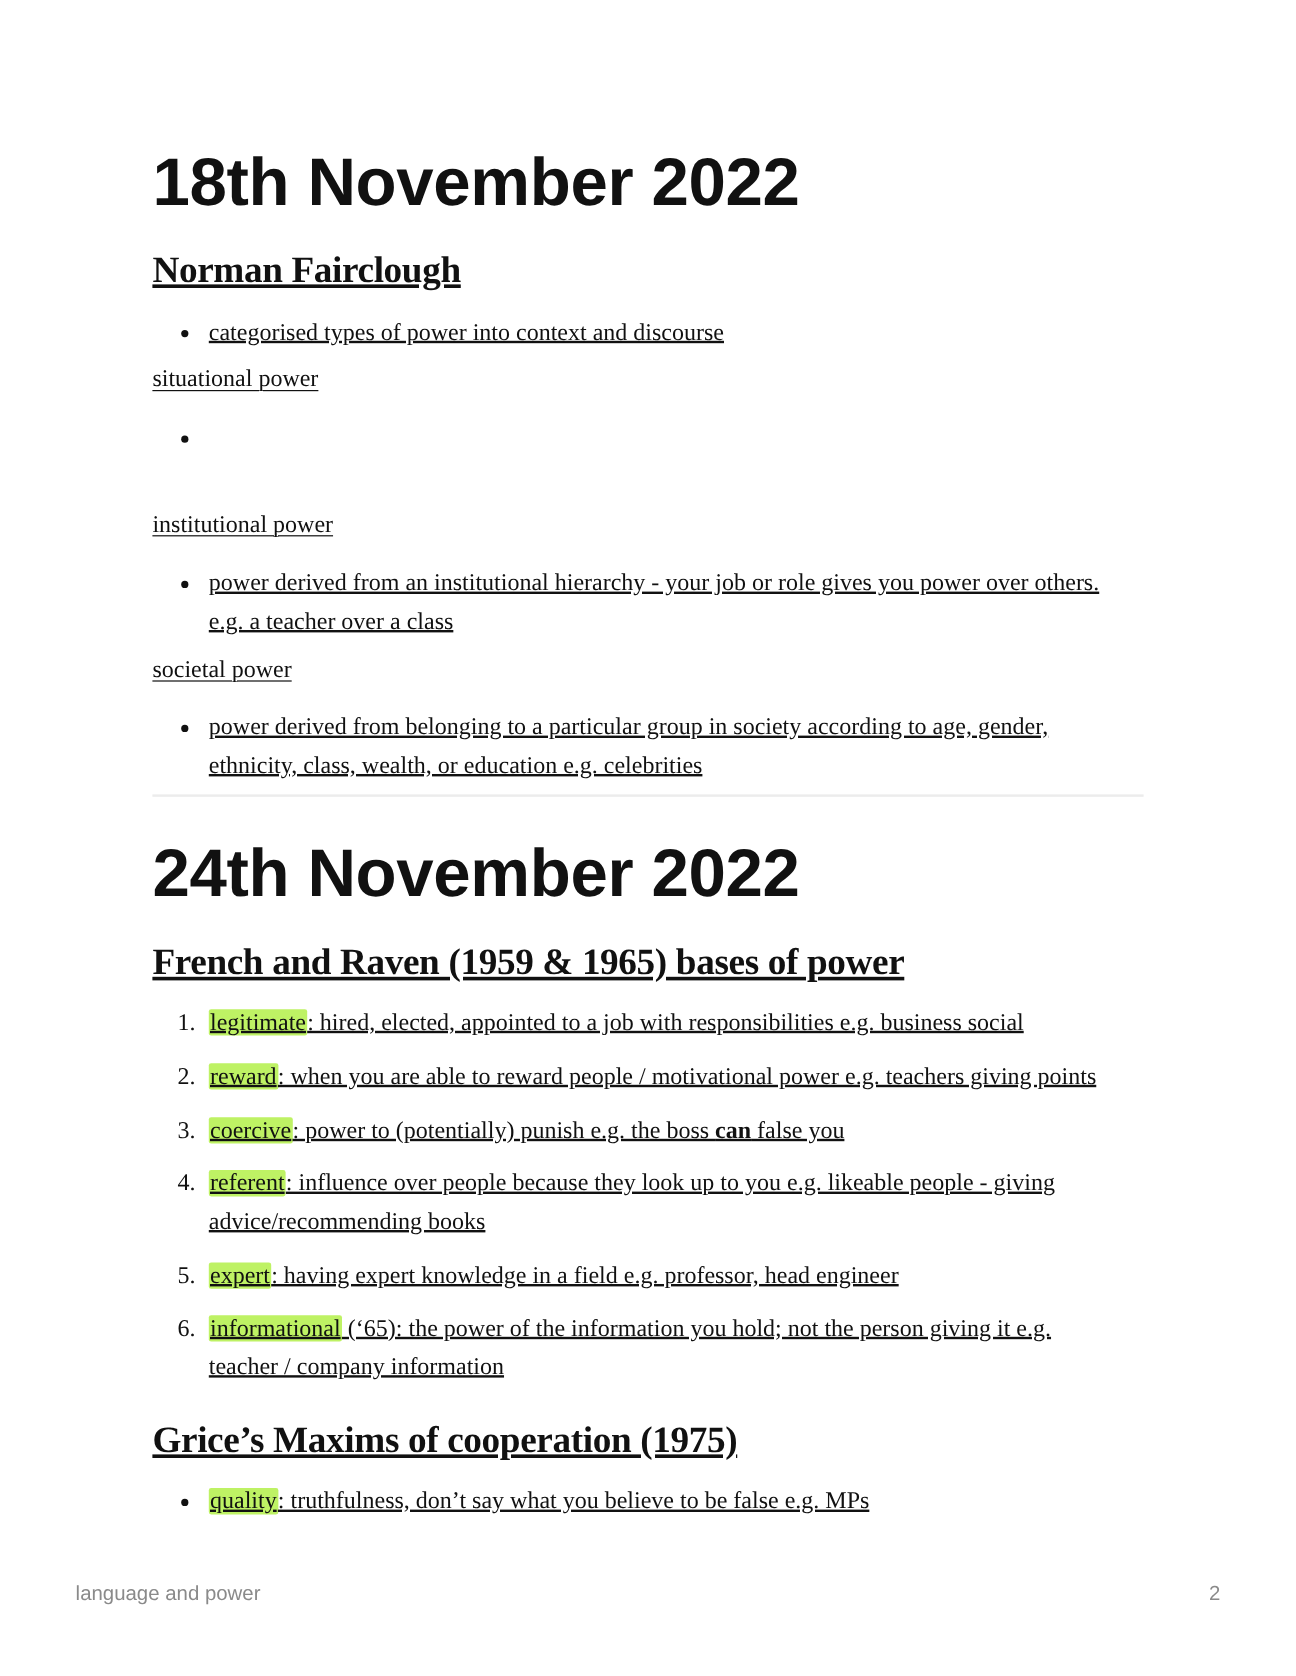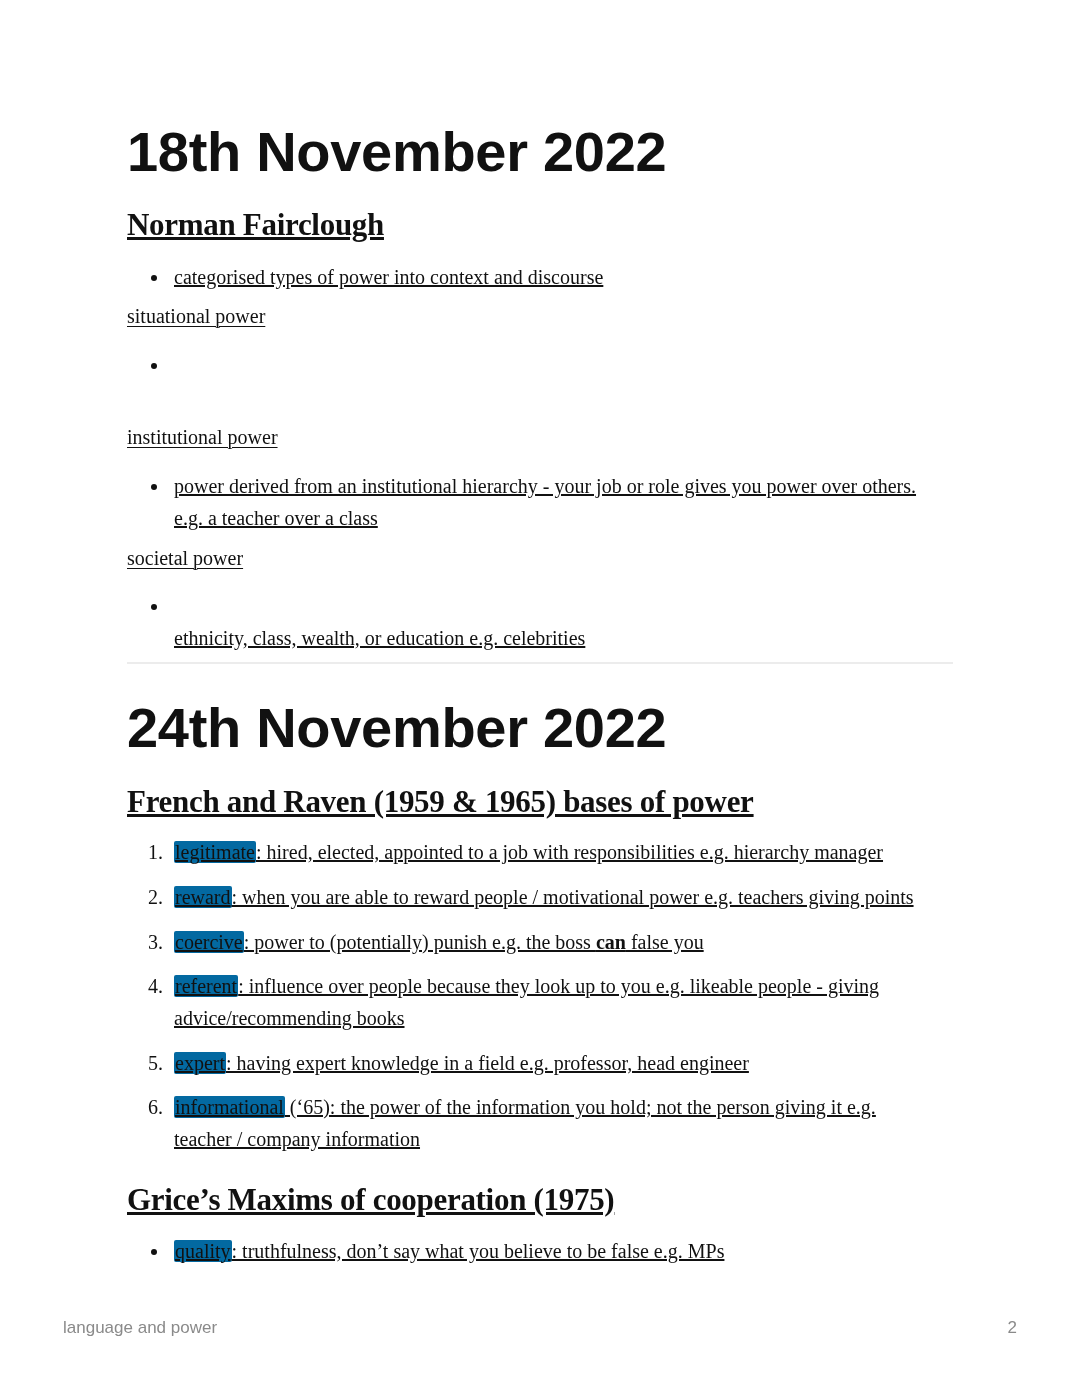--- a/index.html
+++ b/index.html
@@ -78,21 +78,21 @@
       height: 6px;
       border-radius: 50%;
       background: #111111;
     }
     .num {
       position: absolute;
       left: 12px;
       top: 0;
     }
     .hl {
-      background: #0369a1;
+      background: #bef264;
       border-radius: 2px;
       padding: 0 1px;
     }
     .hr {
       position: absolute;
       left: 0;
       width: 826px;
       height: 2px;
       background: #ececec;
     }
@@ -137,34 +137,34 @@
   <ul style="top:466px;">
     <li>
       <span>power derived from an institutional hierarchy - your job or role gives you power over others.</span><br>
       <span>e.g. a teacher over a class</span>
     </li>
   </ul>
 
   <div class="p u" style="top:542px;">societal power</div>
   <ul style="top:586px;">
     <li>
-      <br>
+      <span>power derived from belonging to a particular group in society according to age, gender,</span><br>
       <span>ethnicity, class, wealth, or education e.g. celebrities</span>
     </li>
   </ul>
 
   <div class="hr" style="top:662px;"></div>
 
   <h1 style="top:704px;">24th November 2022</h1>
   <h2 style="top:783px;">French and Raven (1959 &amp; 1965) bases of power</h2>
 
   <ol style="top:832px;">
     <li style="margin-bottom:13px;">
       <span class="num">1.</span>
-      <span class="hl">legitimate</span><span>: hired, elected, appointed to a job with responsibilities e.g. hierarchy manager</span>
+      <span class="hl">legitimate</span><span>: hired, elected, appointed to a job with responsibilities e.g. business social</span>
     </li>
     <li style="margin-bottom:13px;">
       <span class="num">2.</span>
       <span class="hl">reward</span><span>: when you are able to reward people / motivational power e.g. teachers giving points</span>
     </li>
     <li style="margin-bottom:12px;">
       <span class="num">3.</span>
       <span class="hl">coercive</span><span>: power to (potentially) punish e.g. the boss </span><b>can</b><span> false you</span>
     </li>
     <li style="margin-bottom:13px;">

